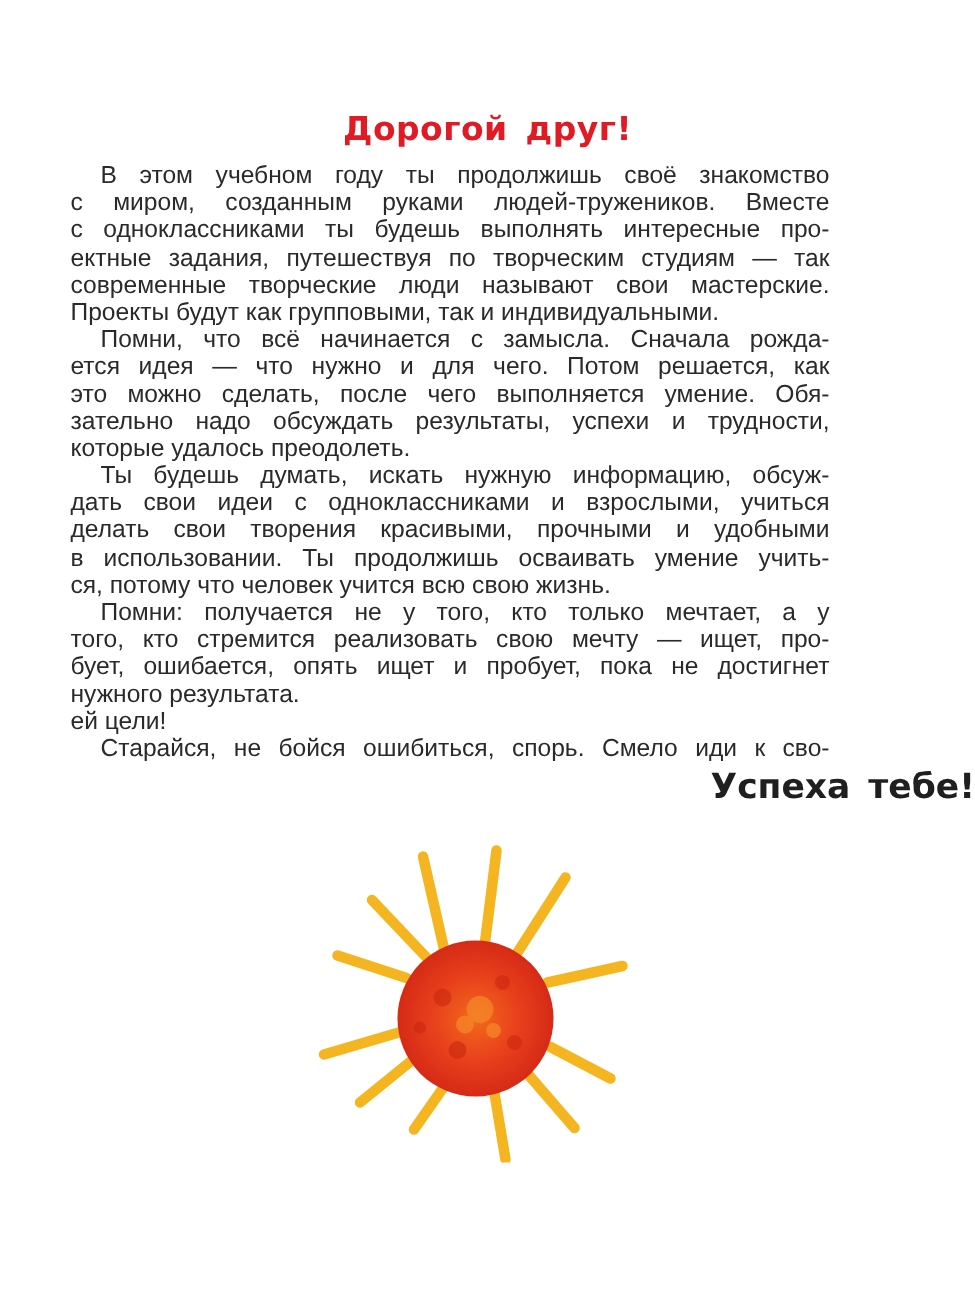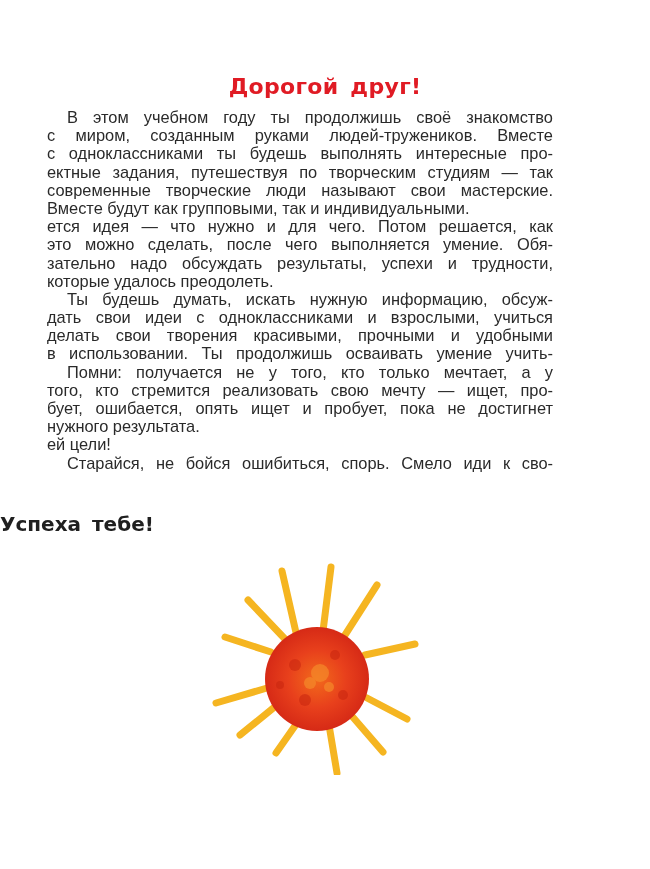--- a/index.html
+++ b/index.html
@@ -12,50 +12,52 @@
   }
   .text {
     position: absolute; left: 47px; top: 108px; width: 506px;
     font-family: "Liberation Sans", sans-serif; font-size: 16.4px; line-height: 18.2px;
     color: #2a2a2a;
   }
   .line { display: block; height: 18.2px; white-space: nowrap; text-align: justify; text-align-last: justify; }
   .line.indent { padding-left: 20px; }
   .line.last { text-align-last: left; }
   .closing {
-    position: absolute; left: 0; width: 650px; top: 512px; text-align: left;
-    font-family: "DejaVu Sans", sans-serif; font-weight: bold; font-size: 20px;
+    position: absolute; left: 0; width: 650px; top: 512px; text-align: right;
+    font-family: "DejaVu Sans", sans-serif; font-weight: bold; font-size: 23px;
     color: #1f1f1f; word-spacing: 4px;
   }
   .sun { position: absolute; left: 205px; top: 555px; width: 220px; height: 220px; }
 </style>
 </head>
 <body>
 
 <div class="page">
   <div class="title">Дорогой друг!</div>
 
   <div class="text">
 
     <span class="line indent">В этом учебном году ты продолжишь своё знакомство</span>
     <span class="line">с миром, созданным руками людей-тружеников. Вместе</span>
     <span class="line">с одноклассниками ты будешь выполнять интересные про-</span>
     <span class="line">ектные задания, путешествуя по творческим студиям — так</span>
     <span class="line">современные творческие люди называют свои мастерские.</span>
-    <span class="line last">Вместе будут как групповыми, так и индивидуальными.</span>
+    <span class="line last">Проекты будут как групповыми, так и индивидуальными.</span>
 
+    <span class="line indent">Помни, что всё начинается с замысла. Сначала рожда-</span>
     <span class="line">ется идея — что нужно и для чего. Потом решается, как</span>
     <span class="line">это можно сделать, после чего выполняется умение. Обя-</span>
     <span class="line">зательно надо обсуждать результаты, успехи и трудности,</span>
     <span class="line last">которые удалось преодолеть.</span>
 
     <span class="line indent">Ты будешь думать, искать нужную информацию, обсуж-</span>
     <span class="line">дать свои идеи с одноклассниками и взрослыми, учиться</span>
     <span class="line">делать свои творения красивыми, прочными и удобными</span>
     <span class="line">в использовании. Ты продолжишь осваивать умение учить-</span>
+    <span class="line last">ся, потому что человек учится всю свою жизнь.</span>
 
     <span class="line indent">Помни: получается не у того, кто только мечтает, а у</span>
     <span class="line">того, кто стремится реализовать свою мечту — ищет, про-</span>
     <span class="line">бует, ошибается, опять ищет и пробует, пока не достигнет</span>
     <span class="line last">нужного результата.</span>
 
     <span class="line last">ей цели!</span>
     <span class="line indent">Старайся, не бойся ошибиться, спорь. Смело иди к сво-</span>
   </div>
 

